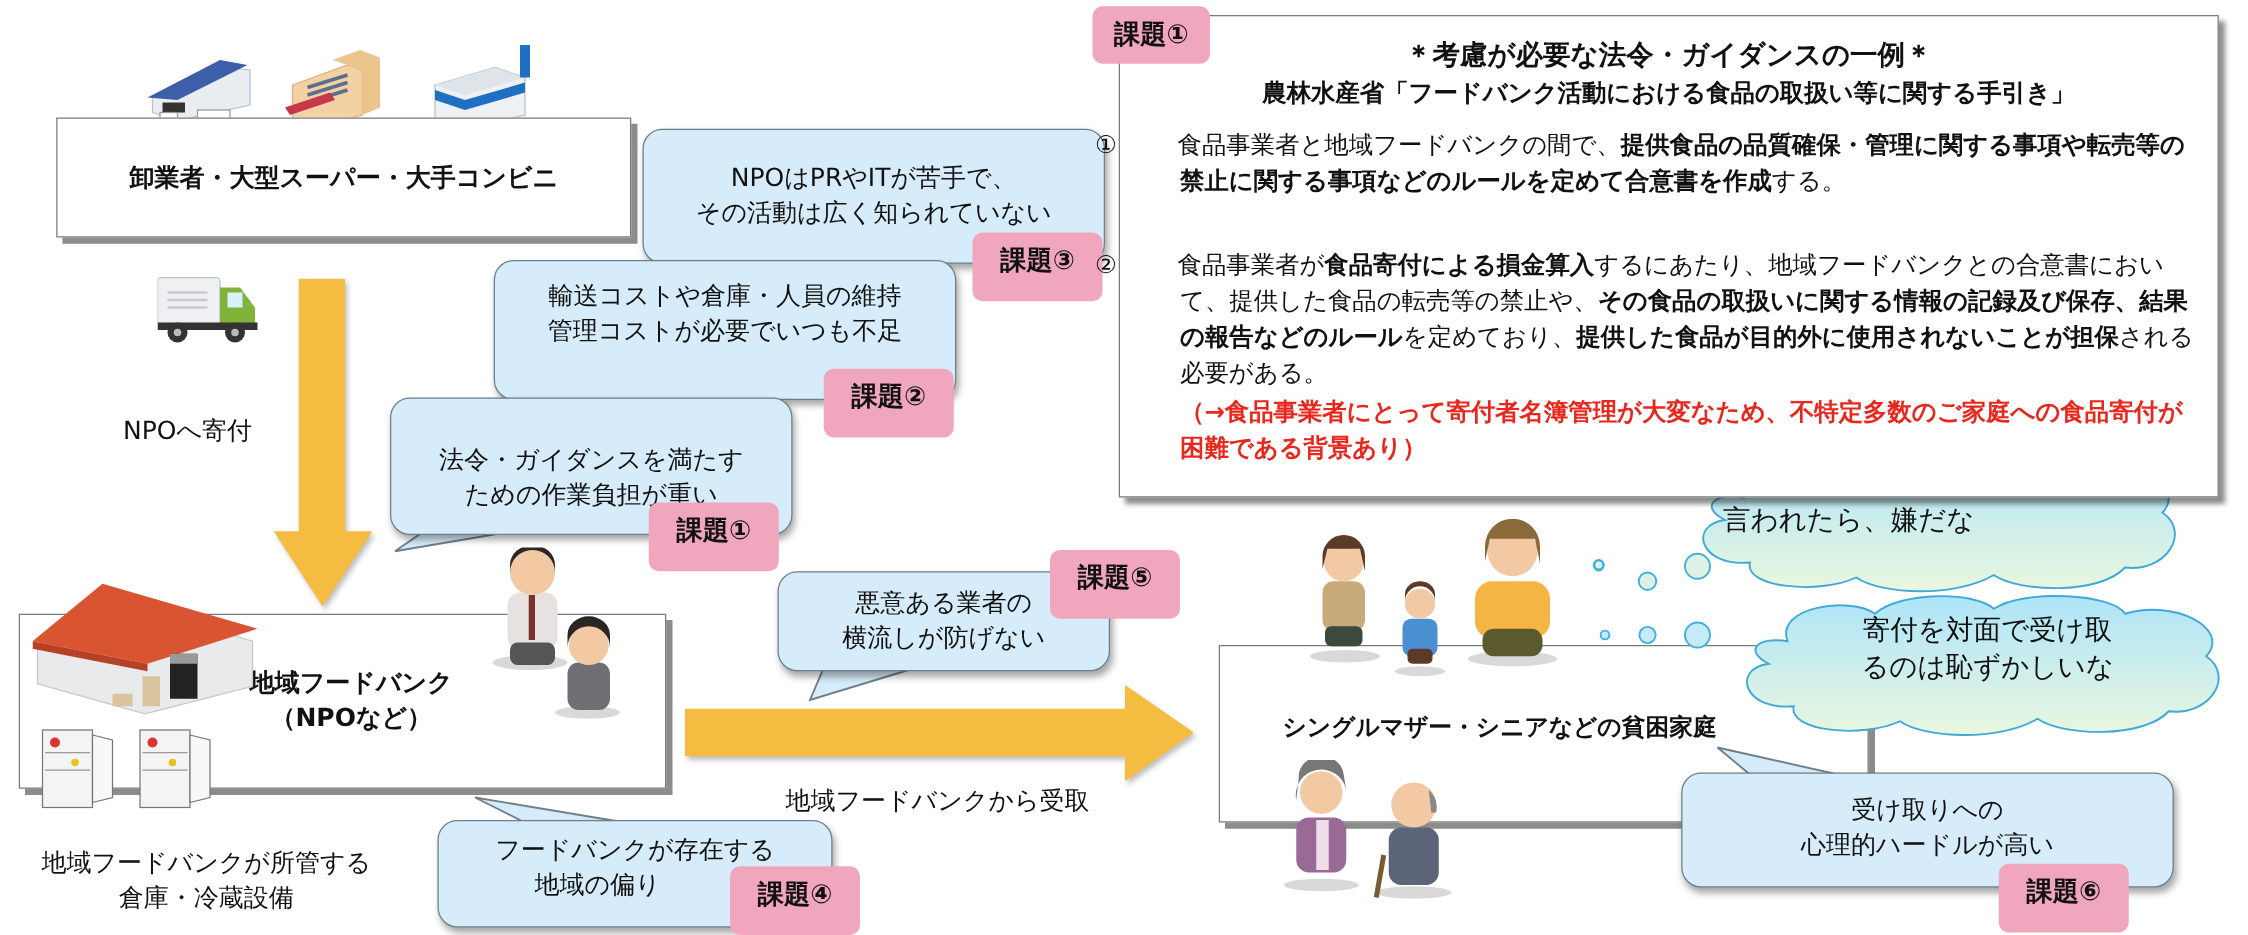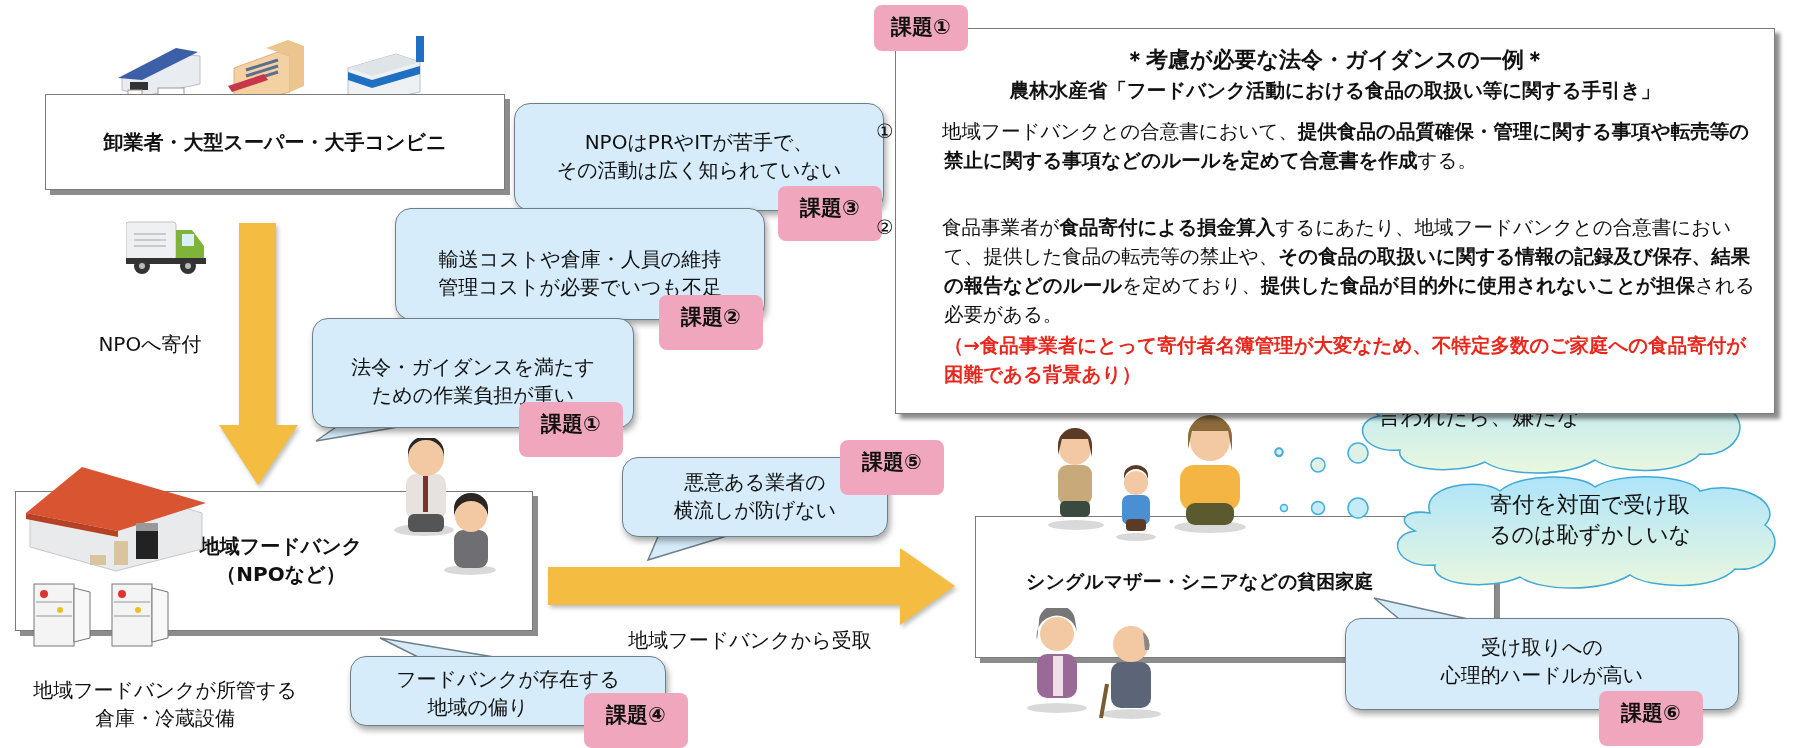--- a/index.html
+++ b/index.html
@@ -145,21 +145,21 @@
 <div class="bubble" style="left:514px; top:103px; width:370px; height:108px; padding-top:24px;">
   <div>NPOはPRやITが苦手で、</div>
   <div>その活動は広く知られていない</div>
 </div>
 <div class="tag" style="left:778px; top:186px;">課題③</div>
 
 <svg class="bubble-tail" style="left:420px; top:317px;" width="120" height="30">
   <polygon points="30,0 110,0 26,24" fill="#d6ecfa" stroke="#6f7f8a" stroke-width="1.5"></polygon>
   <rect x="30" y="-2" width="82" height="3" fill="#d6ecfa"></rect>
 </svg>
-<div class="bubble" style="left:395px; top:208px; width:370px; height:112px; padding-top:36px;">
+<div class="bubble" style="left:395px; top:208px; width:370px; height:112px; padding-top:13px;">
   <div>輸送コストや倉庫・人員の維持</div>
   <div>管理コストが必要でいつも不足</div>
 </div>
 <div class="tag" style="left:659px; top:295px;">課題②</div>
 
 <svg class="bubble-tail" style="left:312px; top:423px;" width="120" height="30">
   <polygon points="30,0 110,0 4,18" fill="#d6ecfa" stroke="#6f7f8a" stroke-width="1.5"></polygon>
   <rect x="30" y="-2" width="82" height="3" fill="#d6ecfa"></rect>
 </svg>
 <div class="bubble" style="left:312px; top:318px; width:322px; height:110px; padding-top:34px;">
@@ -174,21 +174,21 @@
 </svg>
 <div class="bubble" style="left:622px; top:457px; width:266px; height:80px; padding-top:10px;">
   <div>悪意ある業者の</div>
   <div>横流しが防げない</div>
 </div>
 <div class="tag" style="left:840px; top:440px;">課題⑤</div>
 
 <svg class="bubble-tail" style="left:380px; top:636px;" width="140" height="30">
   <polygon points="0,2 120,22 40,22" fill="#d6ecfa" stroke="#6f7f8a" stroke-width="1.5"></polygon>
 </svg>
-<div class="bubble" style="left:350px; top:656px; width:316px; height:70px; padding-top:8px;">
+<div class="bubble" style="left:350px; top:656px; width:316px; height:86px; padding-top:8px;">
   <div>フードバンクが存在する</div>
   <div style="margin-right:60px;">地域の偏り</div>
 </div>
 <div class="tag" style="left:584px; top:693px;">課題④</div>
 
 <svg class="abs" style="left:545px; top:545px;" width="420" height="85" viewBox="0 0 420 85">
   <polygon points="3,22 355,22 355,3 410,41 355,80 355,60 3,60" fill="#f4bd41" style="filter: drop-shadow(2px 3px 2px rgba(0,0,0,0.25));"></polygon>
 </svg>
 <div class="label" style="left:600px; top:626px; width:300px;">地域フードバンクから受取</div>
 
@@ -390,26 +390,26 @@
 
 <svg class="bubble-tail" style="left:1374px; top:598px;" width="150" height="32">
   <polygon points="0,0 134,30 36,30" fill="#d6ecfa" stroke="#6f7f8a" stroke-width="1.5"></polygon>
 </svg>
 <div class="bubble" style="left:1345px; top:618px; width:394px; height:92px; padding-top:14px;">
   <div>受け取りへの</div>
   <div>心理的ハードルが高い</div>
 </div>
 <div class="tag" style="left:1599px; top:691px;">課題⑥</div>
 
-<div class="box" style="left:895px; top:12px; width:880px; height:386px; box-shadow: 5px 5px 4px rgba(0,0,0,0.45); margin-top: 16px;">
+<div class="box" style="left:895px; top:12px; width:880px; height:386px; box-shadow: 5px 5px 4px rgba(0,0,0,0.45);">
   <div class="bold" style="position:absolute; left:0; right:0; top:16px; text-align:center; font-size:22px;">＊考慮が必要な法令・ガイダンスの一例＊</div>
   <div class="bold" style="position:absolute; left:0; right:0; top:48px; text-align:center; font-size:19.5px;">農林水産省「フードバンク活動における食品の取扱い等に関する手引き」</div>
 
   <div class="guide-line" style="position:absolute; left:14px; right:14px; top:88px; padding-left:34px; text-indent:-34px;">
-    <span class="num">①</span><span>地域フードバンクとの合意書において、</span><span class="bold">提供食品の品質確保・管理に関する事項や転売等の禁止に関する事項などのルールを定めて合意書を作成</span><span>する。</span>
+    <span class="num">①</span><span>食品事業者と地域フードバンクの間で、</span><span class="bold">提供食品の品質確保・管理に関する事項や転売等の禁止に関する事項などのルールを定めて合意書を作成</span><span>する。</span>
   </div>
 
   <div class="guide-line" style="position:absolute; left:14px; right:14px; top:184px; padding-left:34px; text-indent:-34px;">
     <span class="num">②</span><span>食品事業者が</span><span class="bold">食品寄付による損金算入</span><span>するにあたり、地域フードバンクとの合意書において、提供した食品の転売等の禁止や、</span><span class="bold">その食品の取扱いに関する情報の記録及び保存、結果の報告などのルール</span><span>を定めており、</span><span class="bold">提供した食品が目的外に使用されないことが担保</span><span>される必要がある。</span>
   </div>
 
   <div class="guide-line red" style="position:absolute; left:48px; right:14px; top:302px;">（→食品事業者にとって寄付者名簿管理が大変なため、不特定多数のご家庭への食品寄付が困難である背景あり）</div>
 </div>
 <div class="tag" style="left:874px; top:5px; width:94px; height:46px;">課題①</div>
 

